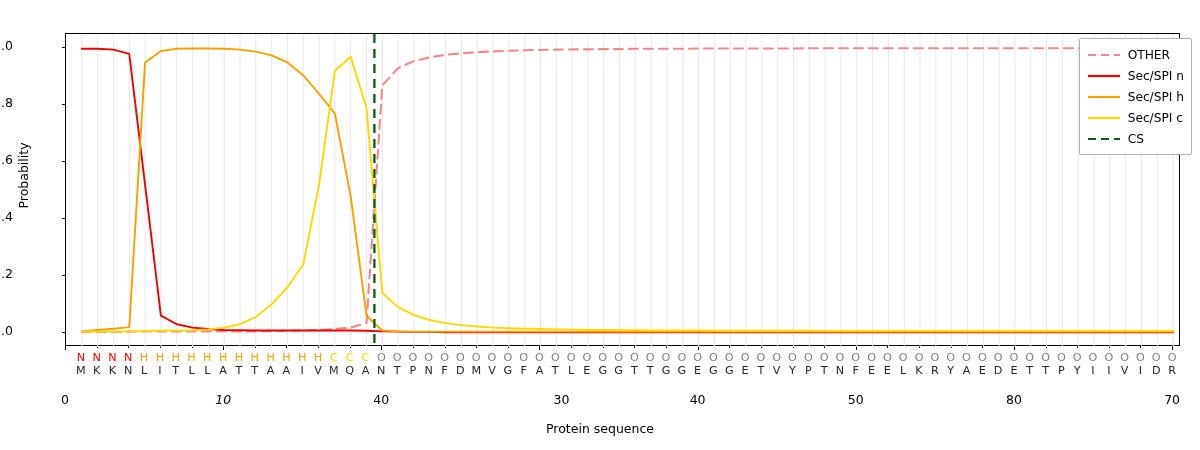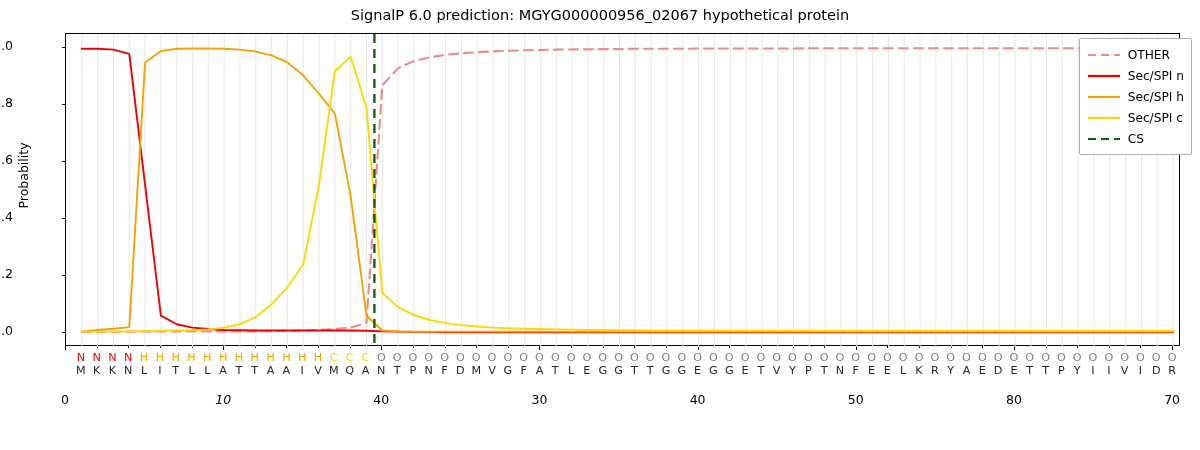--- a/index.html
+++ b/index.html
@@ -122,23 +122,23 @@
     margin-right: 7px;
     flex: 0 0 34px;
   }
   .legend-text { font-size: 12.2px; color: #000; white-space: nowrap; }
 </style>
 </head>
 <body>
 
 <div id="figure">
 
-  <div id="chart-title">SignalP 6.0 prediction: MGYG000000956_02067 hypothetical protein</div>
 
   <div id="ylabel">Probability</div>
+  <div id="xlabel">Protein sequence</div>
 
   <div id="ytick-labels">
       <div class="ytick-label" style="top: 325.773px;">0.0</div>
       <div class="ytick-mark" style="top: 331.773px;"></div>
       <div class="ytick-label" style="top: 268.864px;">0.2</div>
       <div class="ytick-mark" style="top: 274.864px;"></div>
       <div class="ytick-label" style="top: 211.955px;">0.4</div>
       <div class="ytick-mark" style="top: 217.955px;"></div>
       <div class="ytick-label" style="top: 155.045px;">0.6</div>
       <div class="ytick-mark" style="top: 161.045px;"></div>
@@ -147,21 +147,21 @@
       <div class="ytick-label" style="top: 41.2273px;">1.0</div>
       <div class="ytick-mark" style="top: 47.2273px;"></div>
     </div>
   <div id="xtick-labels">
       <div class="xtick-label" style="left: 65px;">0</div>
       <div class="xtick-mark" style="left: 65px;"></div>
       <div class="xtick-label" style="left: 223.156px; font-style: italic;">10</div>
       <div class="xtick-mark" style="left: 223.156px;"></div>
       <div class="xtick-label" style="left: 381.312px;">40</div>
       <div class="xtick-mark" style="left: 381.312px;"></div>
-      <div class="xtick-label" style="left: 539.468px;">30</div>
+      <div class="xtick-label" style="left: 539.468px; text-align: right;">30</div>
       <div class="xtick-mark" style="left: 539.468px;"></div>
       <div class="xtick-label" style="left: 697.624px;">40</div>
       <div class="xtick-mark" style="left: 697.624px;"></div>
       <div class="xtick-label" style="left: 855.78px;">50</div>
       <div class="xtick-mark" style="left: 855.78px;"></div>
       <div class="xtick-label" style="left: 1013.94px;">80</div>
       <div class="xtick-mark" style="left: 1013.94px;"></div>
       <div class="xtick-label" style="left: 1172.09px;">70</div>
       <div class="xtick-mark" style="left: 1172.09px;"></div>
       <div class="xtick-mark minor" style="left: 96.6312px;"></div>

